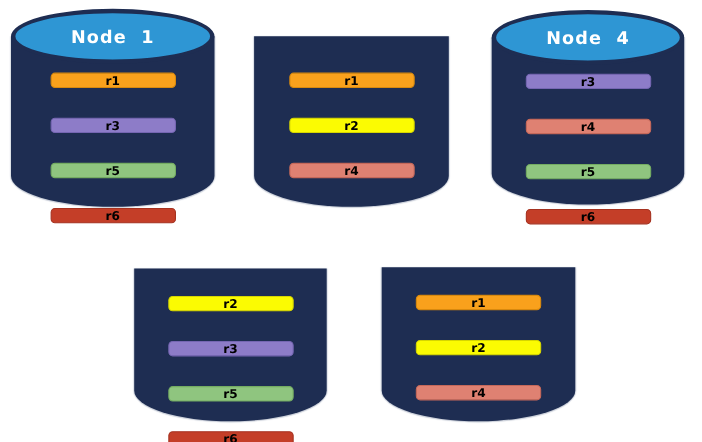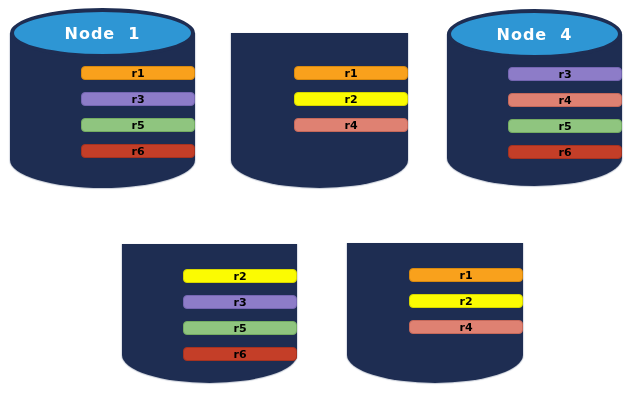--- a/index.html
+++ b/index.html
@@ -40,22 +40,22 @@
     letter-spacing: 1px;
     white-space: pre;
     text-align: center;
   }
   .bars {
     position: absolute;
     left: 0; right: 0;
     top: 58px;
     display: flex;
     flex-direction: column;
-    align-items: flex-end;
-    gap: 12px;
+    align-items: center;
+    gap: 27px;
     z-index: 3;
   }
   .bars.short { top: 50px; }
   .bar {
     box-sizing: border-box;
     width: 114px;
     height: 14px;
     border-radius: 4px;
     border: 1px solid rgba(0,0,0,0.25);
     display: flex;

